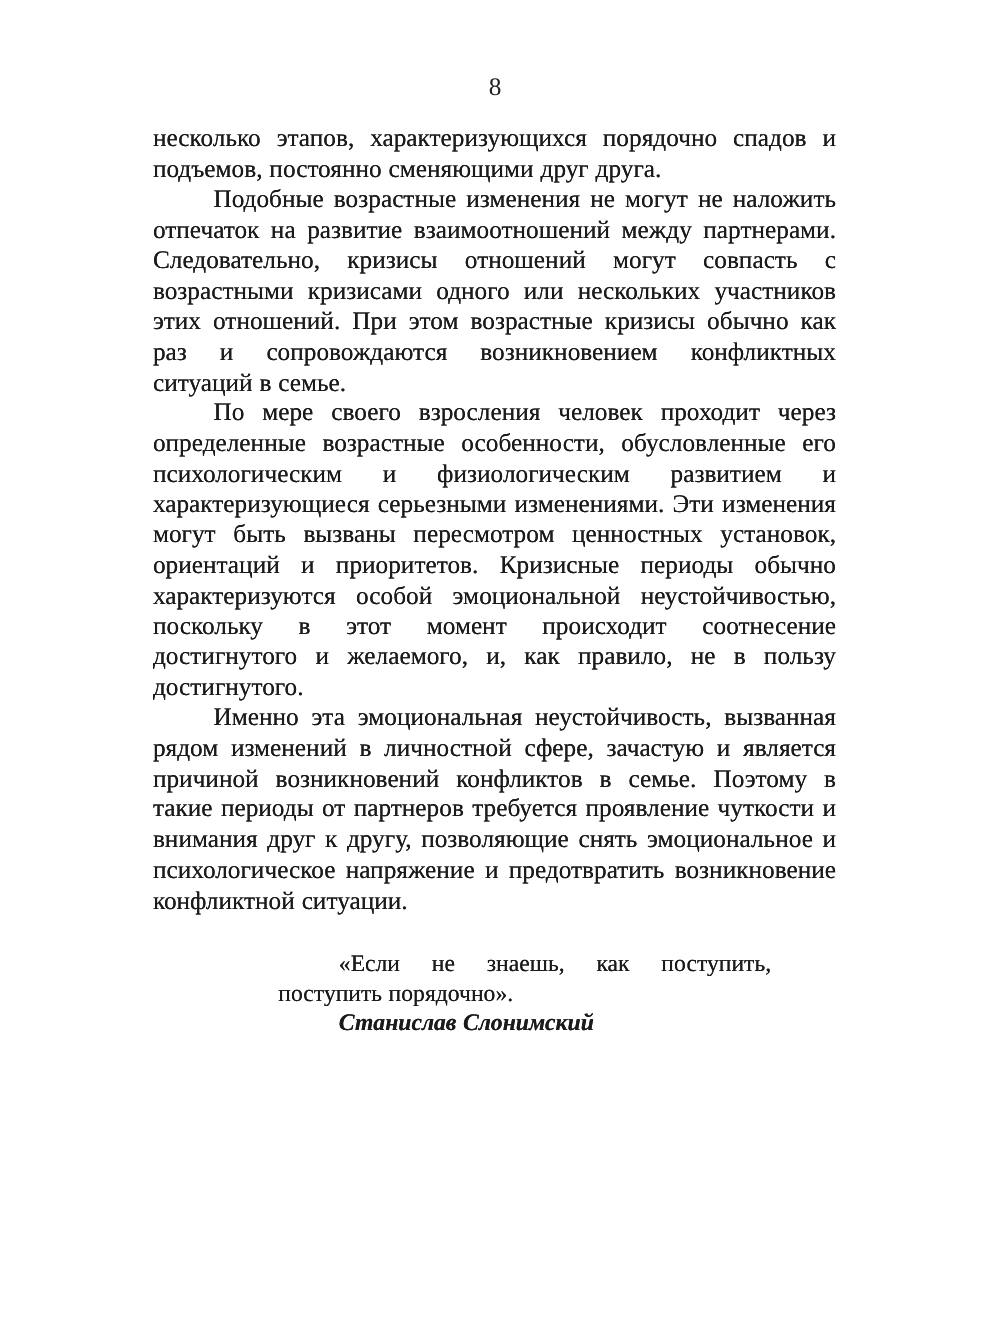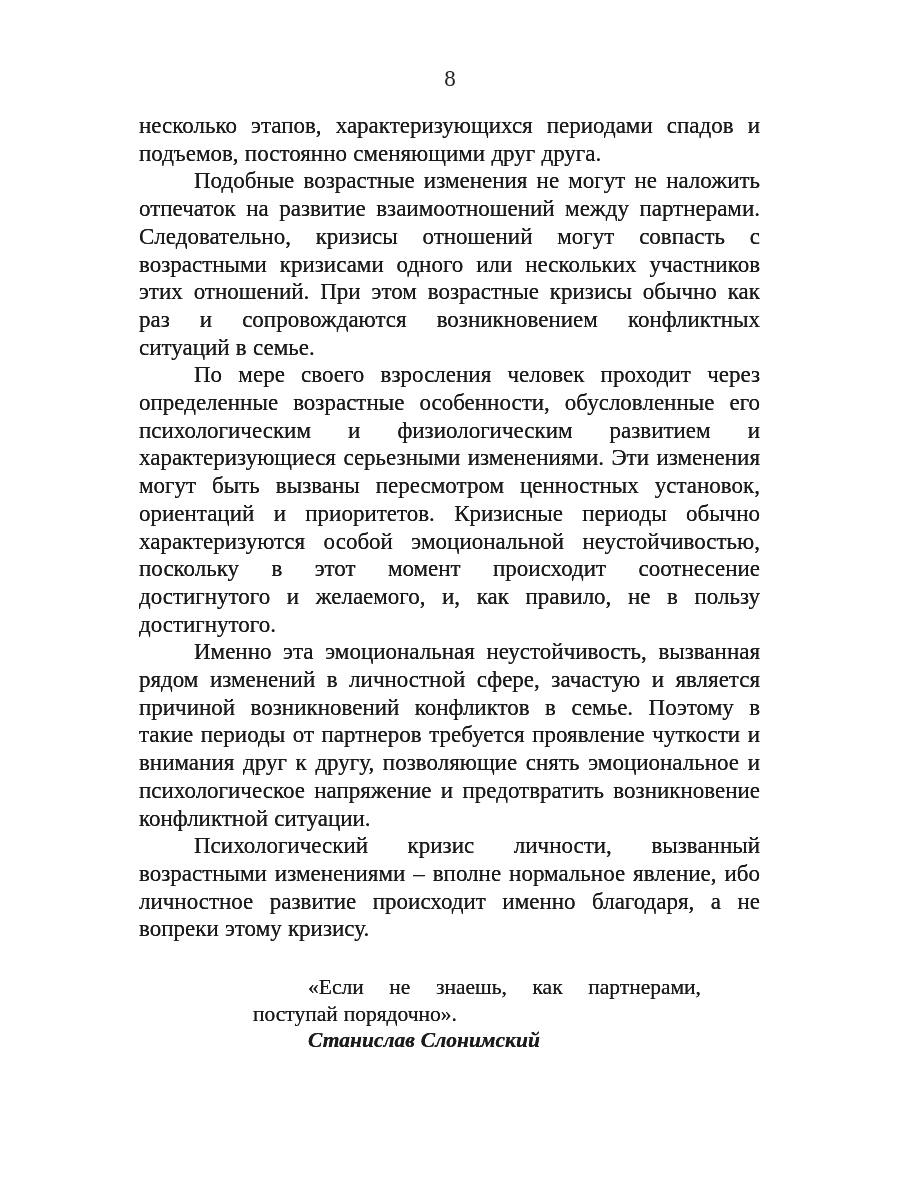--- a/index.html
+++ b/index.html
@@ -74,25 +74,24 @@
   }
 </style>
 </head>
 <body>
 
 <div class="page">
 
   <div class="page-number">8</div>
 
   <div class="body-text">
-    <p class="no-indent">несколько этапов, характеризующихся периодами спадов и подъемов, постоянно сменяющими друг друга.</p>
+    <p class="no-indent">несколько этапов, характеризующихся порядочно спадов и подъемов, постоянно сменяющими друг друга.</p>
     <p>Подобные возрастные изменения не могут не наложить отпечаток на развитие взаимоотношений между партнерами. Следовательно, кризисы отношений могут совпасть с возрастными кризисами одного или нескольких участников этих отношений. При этом возрастные кризисы обычно как раз и сопровождаются возникновением конфликтных ситуаций в семье.</p>
     <p>По мере своего взросления человек проходит через определенные возрастные особенности, обусловленные его психологическим и физиологическим развитием и характеризующиеся серьезными изменениями. Эти изменения могут быть вызваны пересмотром ценностных установок, ориентаций и приоритетов. Кризисные периоды обычно характеризуются особой эмоциональной неустойчивостью, поскольку в этот момент происходит соотнесение достигнутого и желаемого, и, как правило, не в пользу достигнутого.</p>
     <p>Именно эта эмоциональная неустойчивость, вызванная рядом изменений в личностной сфере, зачастую и является причиной возникновений конфликтов в семье. Поэтому в такие периоды от партнеров требуется проявление чуткости и внимания друг к другу, позволяющие снять эмоциональное и психологическое напряжение и предотвратить возникновение конфликтной ситуации.</p>
-    <p>Психологический кризис личности, вызванный возрастными изменениями – вполне нормальное явление, ибо личностное развитие происходит именно благодаря, а не вопреки этому кризису.</p>
 
     <div class="epigraph">
-      <p class="epigraph-quote">«Если не знаешь, как партнерами, поступай порядочно».</p>
+      <p class="epigraph-quote">«Если не знаешь, как поступить, поступить порядочно».</p>
       <p class="epigraph-author">Станислав Слонимский</p>
     </div>
   </div>
 
 </div>
 
 </body></html>

